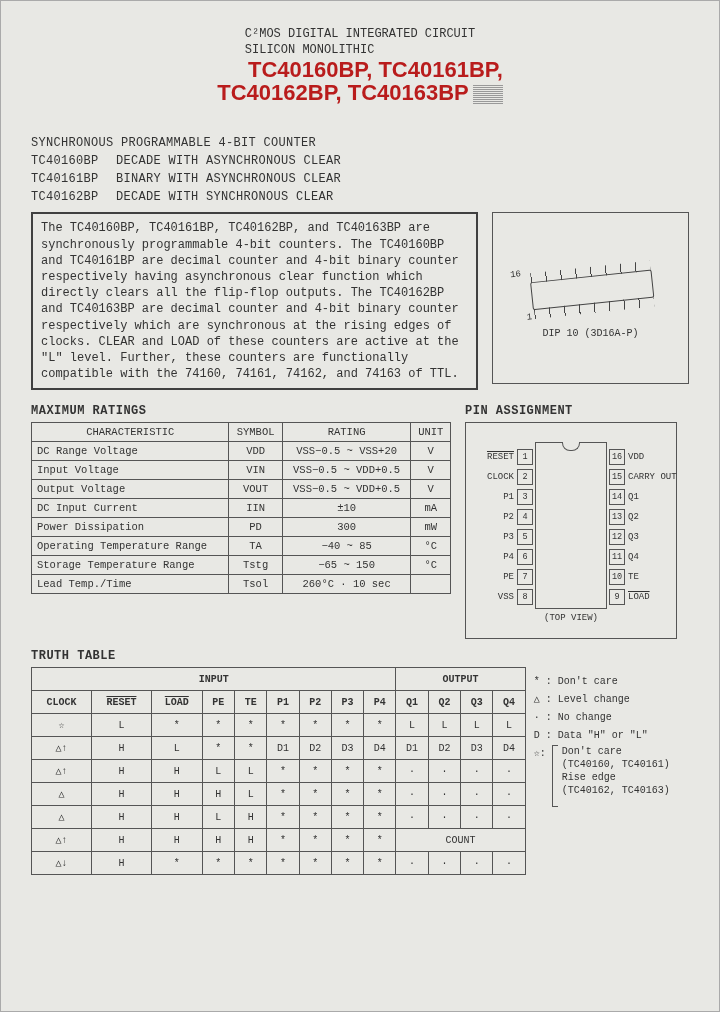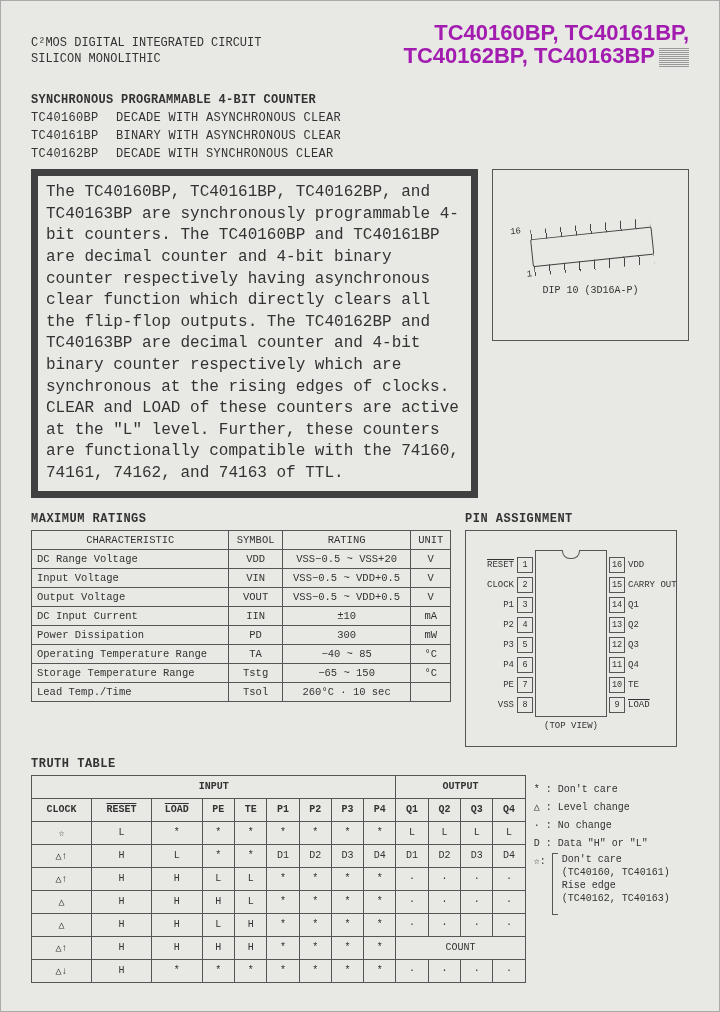--- a/index.html
+++ b/index.html
@@ -16,62 +16,63 @@
     height: 1012px;
     background: #e8e8e4;
     border: 1px solid #aaa;
     box-sizing: border-box;
     position: relative;
     padding: 20px 30px;
   }
   .header {
     display: flex;
     justify-content: space-between;
-    align-items: flex-end;
-    margin-bottom: 24px;
+    align-items: center;
+    margin-bottom: 30px;
+    flex-direction: column;
   }
   .header-left {
     font-size: 12px;
     line-height: 1.3;
     padding-top: 6px;
   }
   .header-right {
     text-align: right;
     font-weight: bold;
     font-size: 22px;
     font-family: Arial, sans-serif;
     line-height: 1.05;
-    color: #a21caf;
+    color: #b91c1c;
   }
   .hr-bar {
     display: inline-block;
     width: 30px;
     height: 20px;
     background: repeating-linear-gradient(0deg,#999 0 1px, transparent 1px 2px);
     vertical-align: middle;
     margin-left: 4px;
   }
   .title-block {
     font-size: 12px;
     line-height: 1.5;
     margin-bottom: 6px;
     letter-spacing: 0.3px;
   }
-  .title-block .main { font-weight: bold; }
+  .title-block .main { font-weight: normal; }
   .title-block .row { display: flex; }
   .title-block .pn { width: 85px; }
   .two-col {
     display: flex;
     gap: 14px;
     margin-bottom: 10px;
   }
   .desc-box {
-    border: 7px solid #404040;
+    border: 2px solid #404040;
     padding: 6px 8px;
-    font-size: 16px;
+    font-size: 12px;
     line-height: 1.35;
     flex: 1;
   }
   .pkg-box {
     border: 1px solid #555;
     width: 195px;
     height: 170px;
     display: flex;
     flex-direction: column;
     align-items: center;

